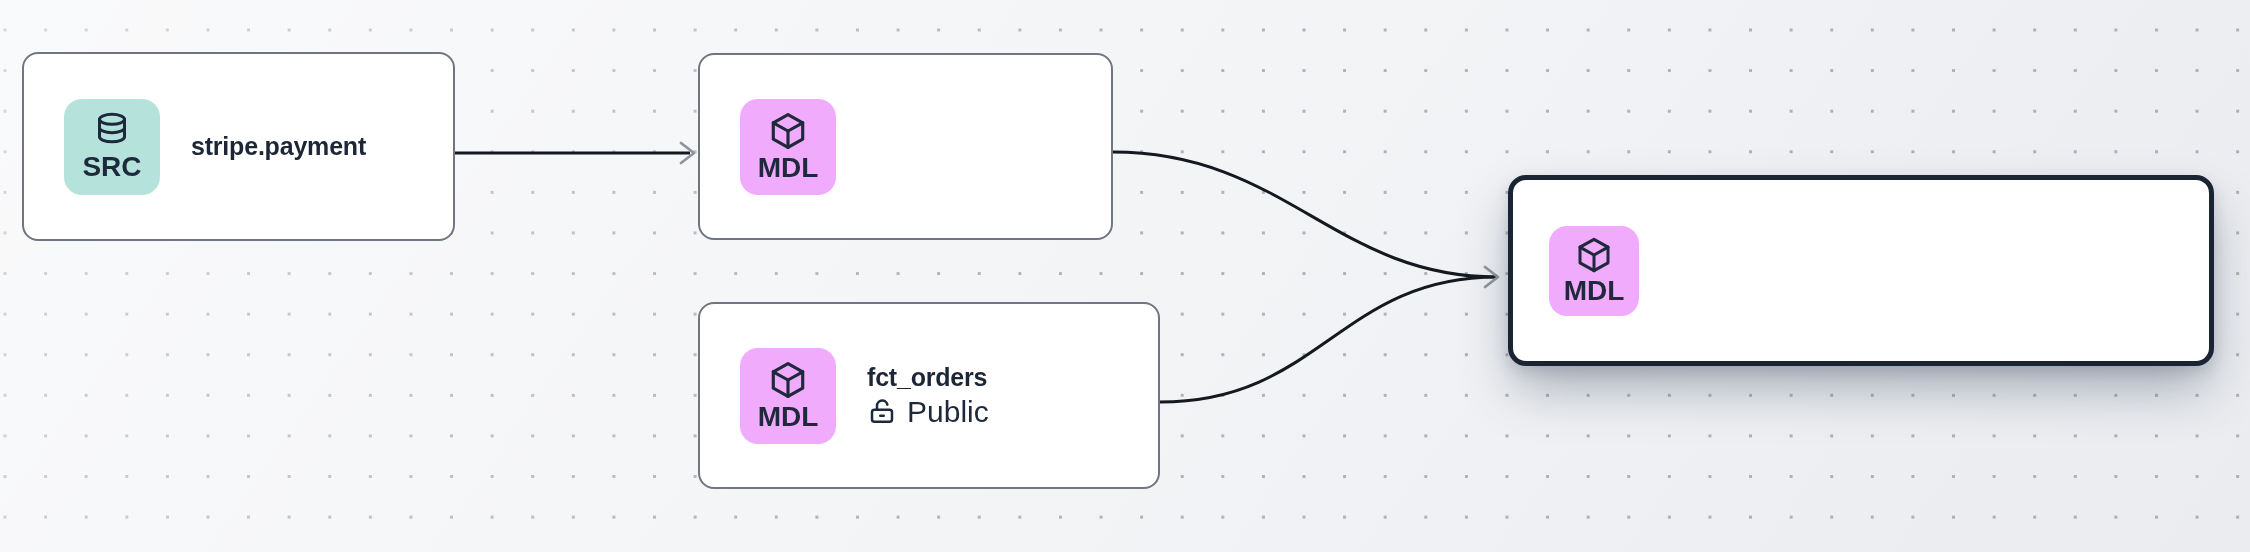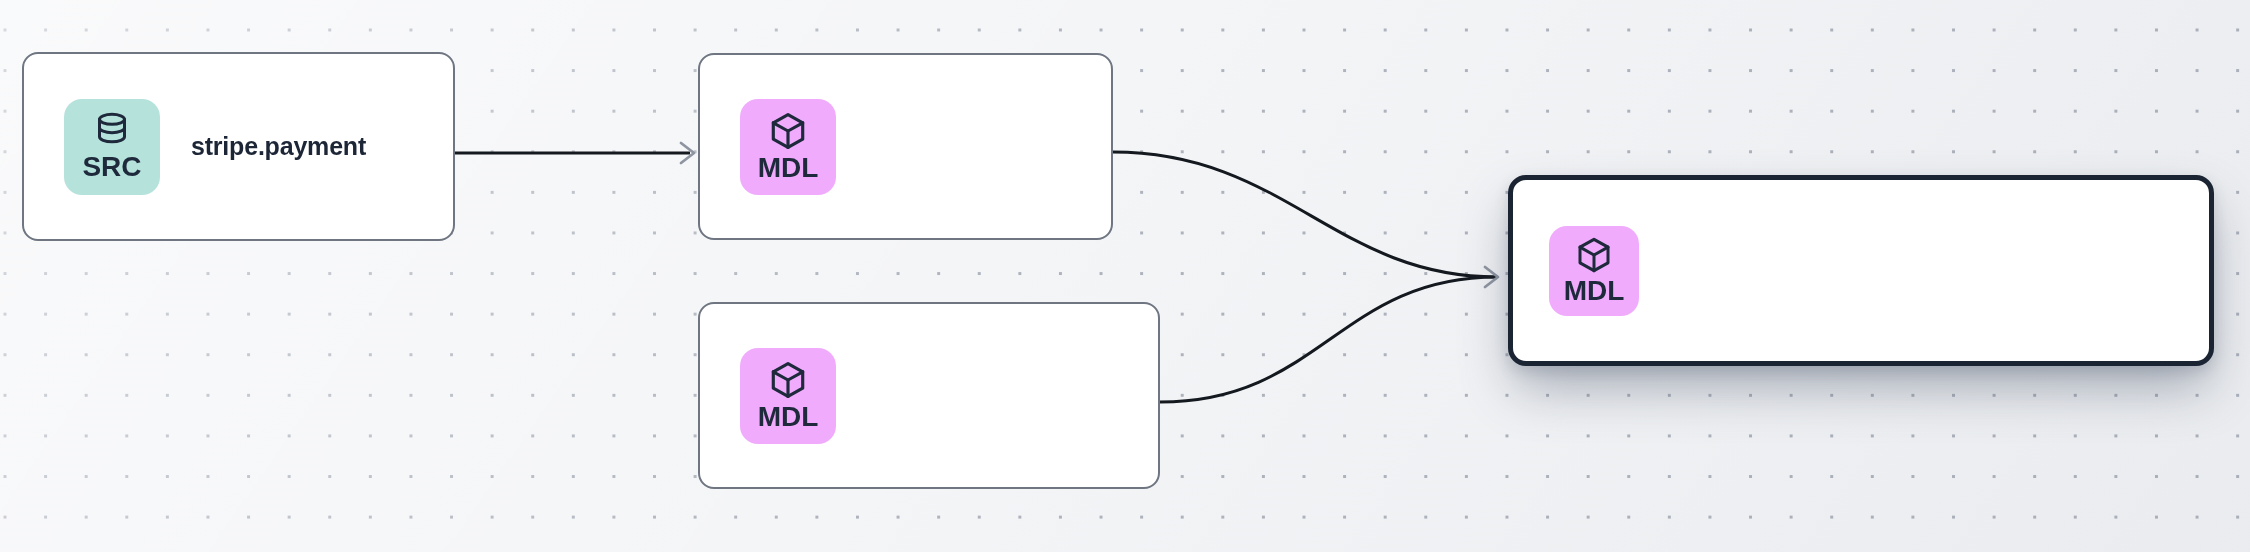--- a/index.html
+++ b/index.html
@@ -110,20 +110,33 @@
     <div class="badge badge-blue">
       <span class="bicon">
         <svg class="glyph" width="42" height="42" viewBox="0 0 24 24" stroke-width="1.8">
           <path d="M12 2.6 L20.4 7.3 V16.7 L12 21.4 L3.6 16.7 V7.3 Z"></path>
           <path d="M3.6 7.3 L12 12 L20.4 7.3"></path>
           <path d="M12 12 V21.4"></path>
         </svg>
       </span>
       <span class="blabel">MDL</span>
     </div>
+    <div class="ntext">
+      <div class="ntitle">fct_orders</div>
+      <div class="nsub">
+        <span class="sicon">
+          <svg class="glyph" width="30" height="30" viewBox="0 0 24 24" stroke-width="2">
+            <rect x="4" y="11" width="16" height="9.5" rx="2"></rect>
+            <path d="M8 11 V7.8 A4.2 4.2 0 0 1 16.3 6.9"></path>
+            <path d="M10.6 15.7 h2.8"></path>
+          </svg>
+        </span>
+        <span>Public</span>
+      </div>
+    </div>
   </div>
 
   <div class="node n3 selected">
     <div class="badge badge-blue">
       <span class="bicon">
         <svg class="glyph" width="40" height="40" viewBox="0 0 24 24" stroke-width="1.8">
           <path d="M12 2.6 L20.4 7.3 V16.7 L12 21.4 L3.6 16.7 V7.3 Z"></path>
           <path d="M3.6 7.3 L12 12 L20.4 7.3"></path>
           <path d="M12 12 V21.4"></path>
         </svg>

